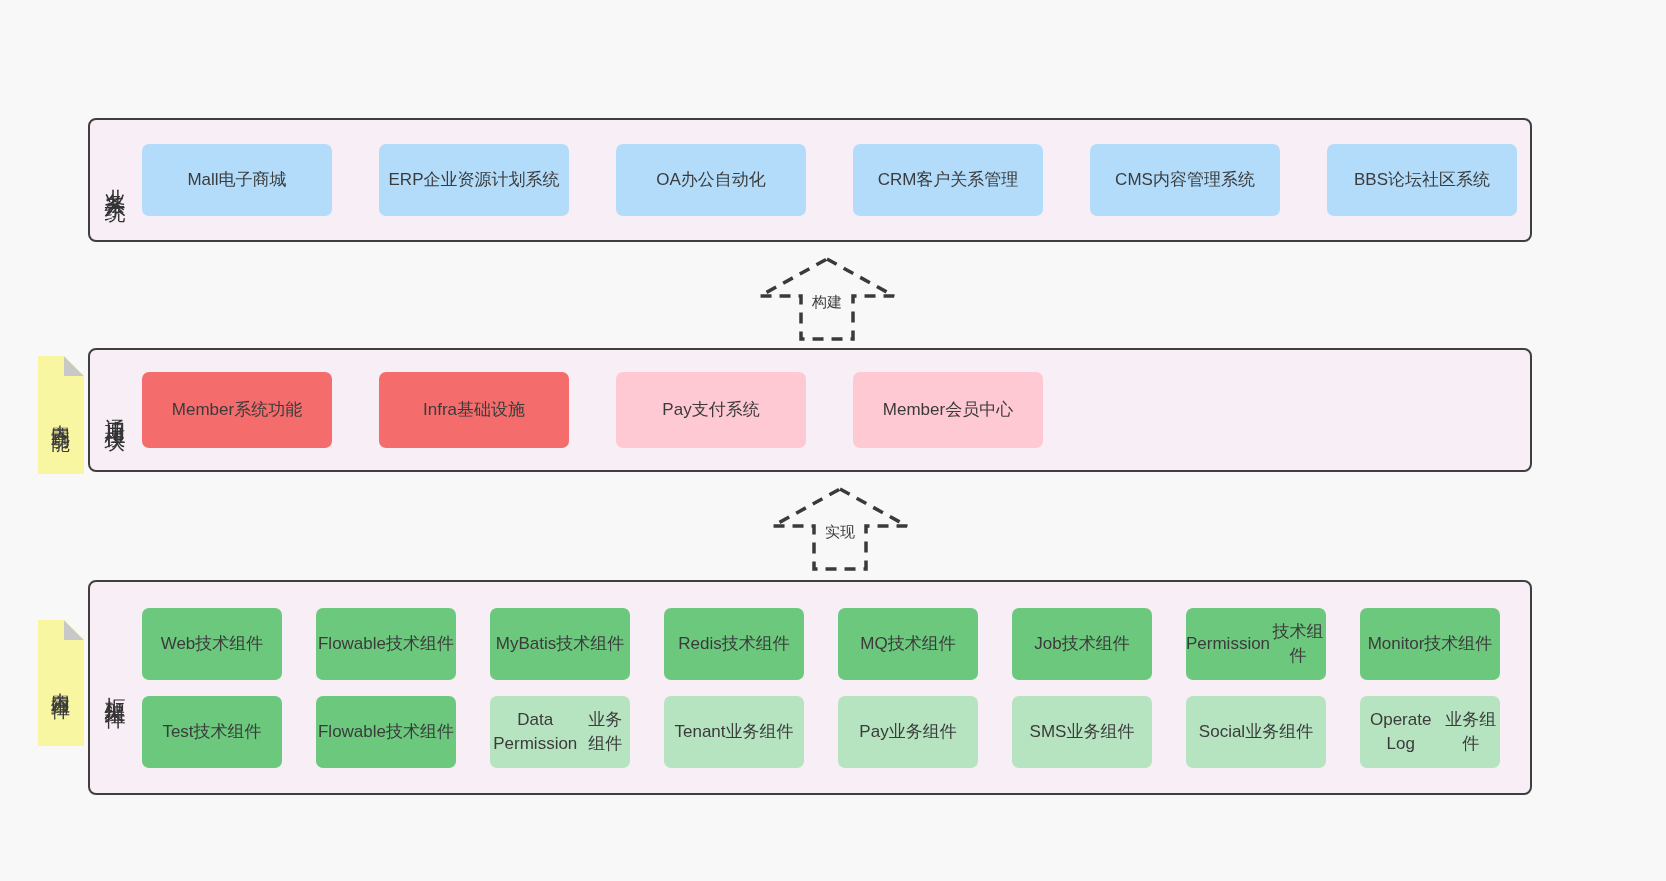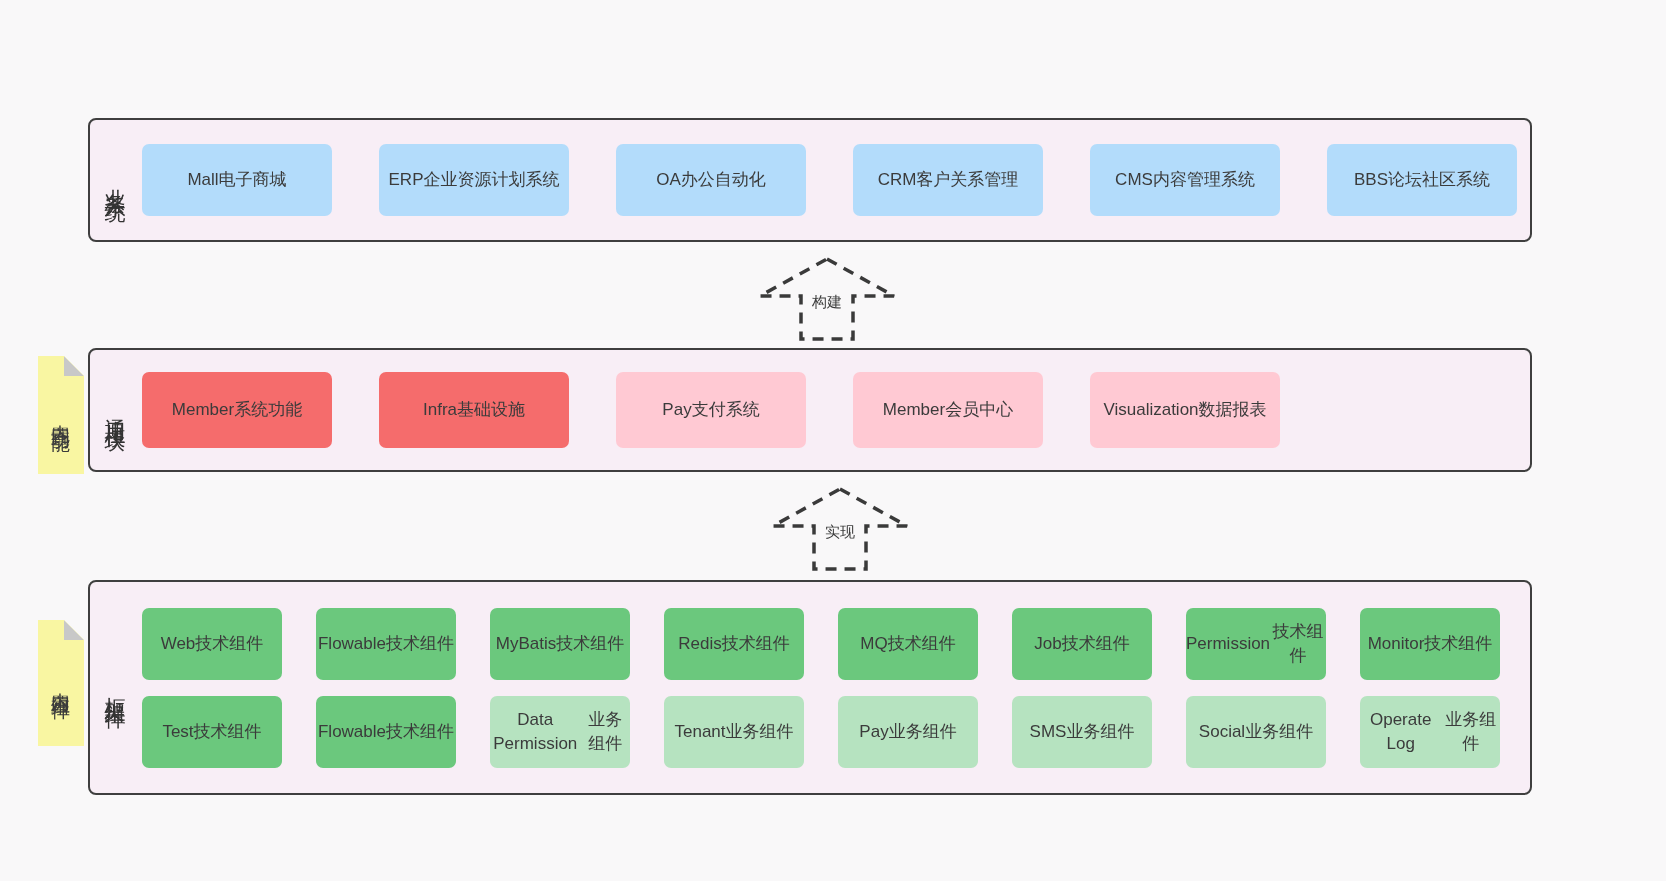--- a/index.html
+++ b/index.html
@@ -179,24 +179,20 @@
         <span>基础设施</span>
       </div>
       <div class="box pink">
         <span>Pay</span>
         <span>支付系统</span>
       </div>
       <div class="box pink">
         <span>Member</span>
         <span>会员中心</span>
       </div>
-      <div class="box pink">
-        <span>Visualization</span>
-        <span>数据报表</span>
-      </div>
     </div>
   </div>
 
   <div class="arrow" id="arrow-implement">
     <svg width="140" height="86" viewBox="0 0 140 86">
       <polygon points="70,3 137,40 96,40 96,83 44,83 44,40 3,40" fill="#f9f8f9" stroke="#3a3a3a" stroke-width="3.5" stroke-dasharray="11 8"></polygon>
     </svg>
     <span class="arrow-label">实现</span>
   </div>
 

